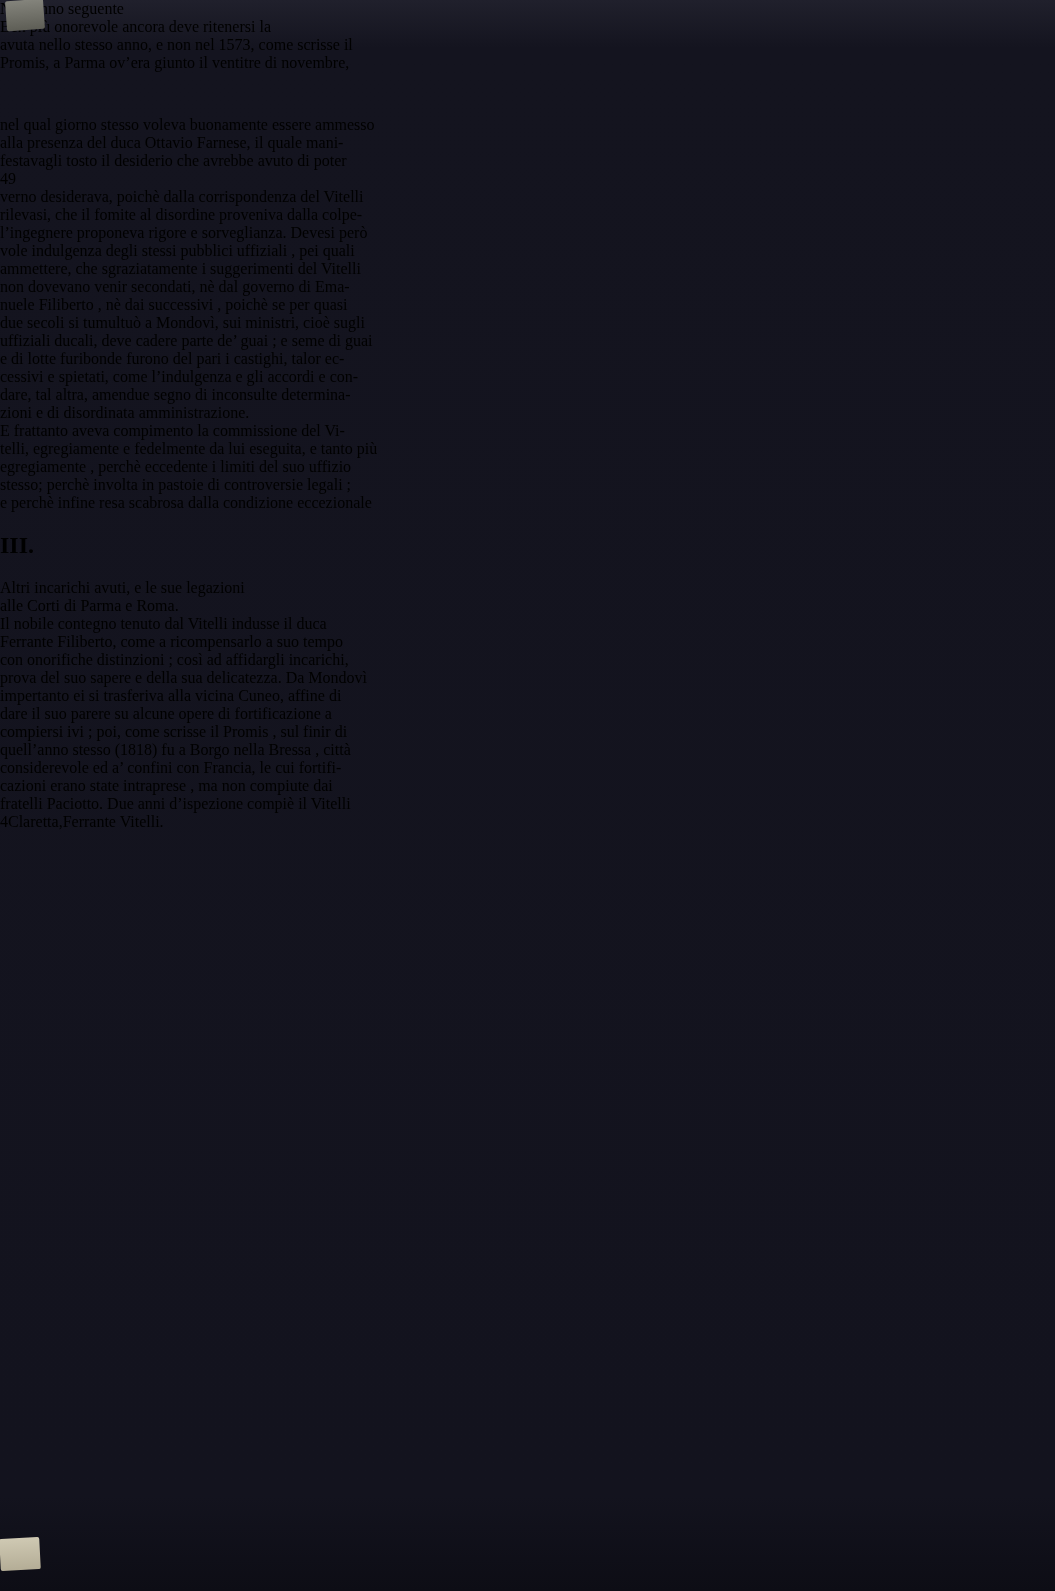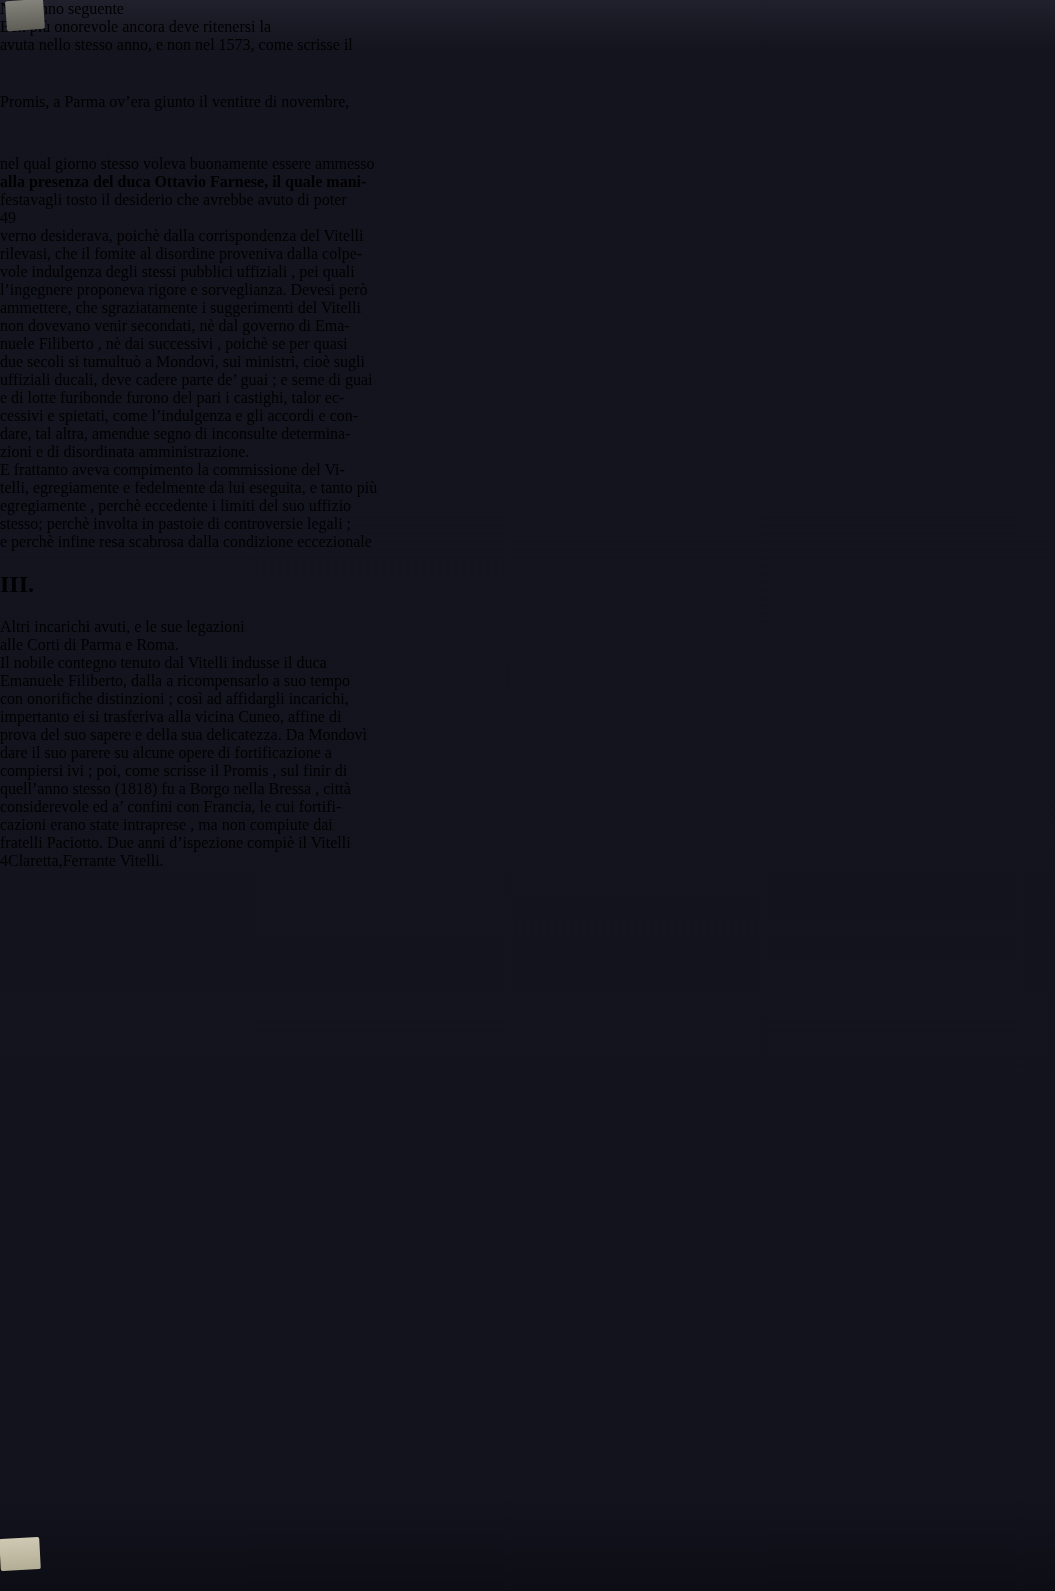--- a/index.html
+++ b/index.html
@@ -115,34 +115,34 @@
   <div class="prev-page"></div>
   <div class="stack-edge"></div>
 
   <div class="page">
     <div class="gutter-shade"></div>
 
     <div>
       <div class="bleed" style="top:516px;left:330px;width:230px;">Nell’anno seguente</div>
       <div class="bleed" style="top:668px;left:102px;width:430px;">Ben più onorevole ancora deve ritenersi la</div>
       <div class="bleed" style="top:716px;left:102px;width:552px;">avuta nello stesso anno, e non nel 1573, come scrisse il</div>
-      <div class="bleed" style="top:743px;left:102px;width:552px;margin-top:39px;">Promis, a Parma ov’era giunto il ventitre di novembre,</div>
+      <div class="bleed" style="top:743px;left:102px;width:552px;">Promis, a Parma ov’era giunto il ventitre di novembre,</div>
       <div class="bleed" style="top:770px;left:102px;width:552px;margin-top:44px;">nel qual giorno stesso voleva buonamente essere ammesso</div>
-      <div class="bleed" style="top:797px;left:102px;width:552px;font-weight:bold;">alla presenza del duca Ottavio Farnese, il quale mani-</div>
+      <div class="bleed" style="top:797px;left:102px;width:552px;">alla presenza del duca Ottavio Farnese, il quale mani-</div>
       <div class="bleed" style="top:824px;left:102px;width:552px;">festavagli tosto il desiderio che avrebbe avuto di poter</div>
     </div>
 
     <div class="content">
       <div class="pagenum">49</div>
 
       <div class="para p1">
           <div class="line">verno desiderava, poichè dalla corrispondenza del Vitelli</div>
           <div class="line">rilevasi, che il fomite al disordine proveniva dalla colpe-</div>
+          <div class="line">l’ingegnere proponeva rigore e sorveglianza. Devesi però</div>
           <div class="line">vole indulgenza degli stessi pubblici uffiziali , pei quali</div>
-          <div class="line">l’ingegnere proponeva rigore e sorveglianza. Devesi però</div>
           <div class="line">ammettere, che sgraziatamente i suggerimenti del Vitelli</div>
           <div class="line">non dovevano venir secondati, nè dal governo di Ema-</div>
           <div class="line">nuele Filiberto , nè dai successivi , poichè se per quasi</div>
           <div class="line">due secoli si tumultuò a Mondovì, sui ministri, cioè sugli</div>
           <div class="line">uffiziali ducali, deve cadere parte de’ guai ; e seme di guai</div>
           <div class="line">e di lotte furibonde furono del pari i castighi, talor ec-</div>
           <div class="line">cessivi e spietati, come l’indulgenza e gli accordi e con-</div>
           <div class="line">dare, tal altra, amendue segno di inconsulte determina-</div>
           <div class="line noj">zioni e di disordinata amministrazione.</div>
         </div>
@@ -157,24 +157,24 @@
 
       <h2 class="heading">III.</h2>
 
       <div class="subtitle">
         <div>Altri incarichi avuti, e le sue legazioni</div>
         <div>alle Corti di Parma e Roma.</div>
       </div>
 
       <div class="para p3">
           <div class="line ind">Il nobile contegno tenuto dal Vitelli indusse il duca</div>
-          <div class="line">Emanuele Filiberto, dalla a ricompensarlo a suo tempo</div>
+          <div class="line">Ferrante Filiberto, come a ricompensarlo a suo tempo</div>
           <div class="line">con onorifiche distinzioni ; così ad affidargli incarichi,</div>
+          <div class="line">prova del suo sapere e della sua delicatezza. Da Mondovì</div>
           <div class="line">impertanto ei si trasferiva alla vicina Cuneo, affine di</div>
-          <div class="line">prova del suo sapere e della sua delicatezza. Da Mondovì</div>
           <div class="line">dare il suo parere su alcune opere di fortificazione a</div>
           <div class="line">compiersi ivi ; poi, come scrisse il Promis , sul finir di</div>
           <div class="line">quell’anno stesso (1818) fu a Borgo nella Bressa , città</div>
           <div class="line">considerevole ed a’ confini con Francia, le cui fortifi-</div>
           <div class="line">cazioni erano state intraprese , ma non compiute dai</div>
           <div class="line">fratelli Paciotto. Due anni d’ispezione compiè il Vitelli</div>
         </div>
 
       <div class="footnote">
         <span class="sig">4</span><span class="author">Claretta,</span><span class="work">Ferrante Vitelli.</span>

